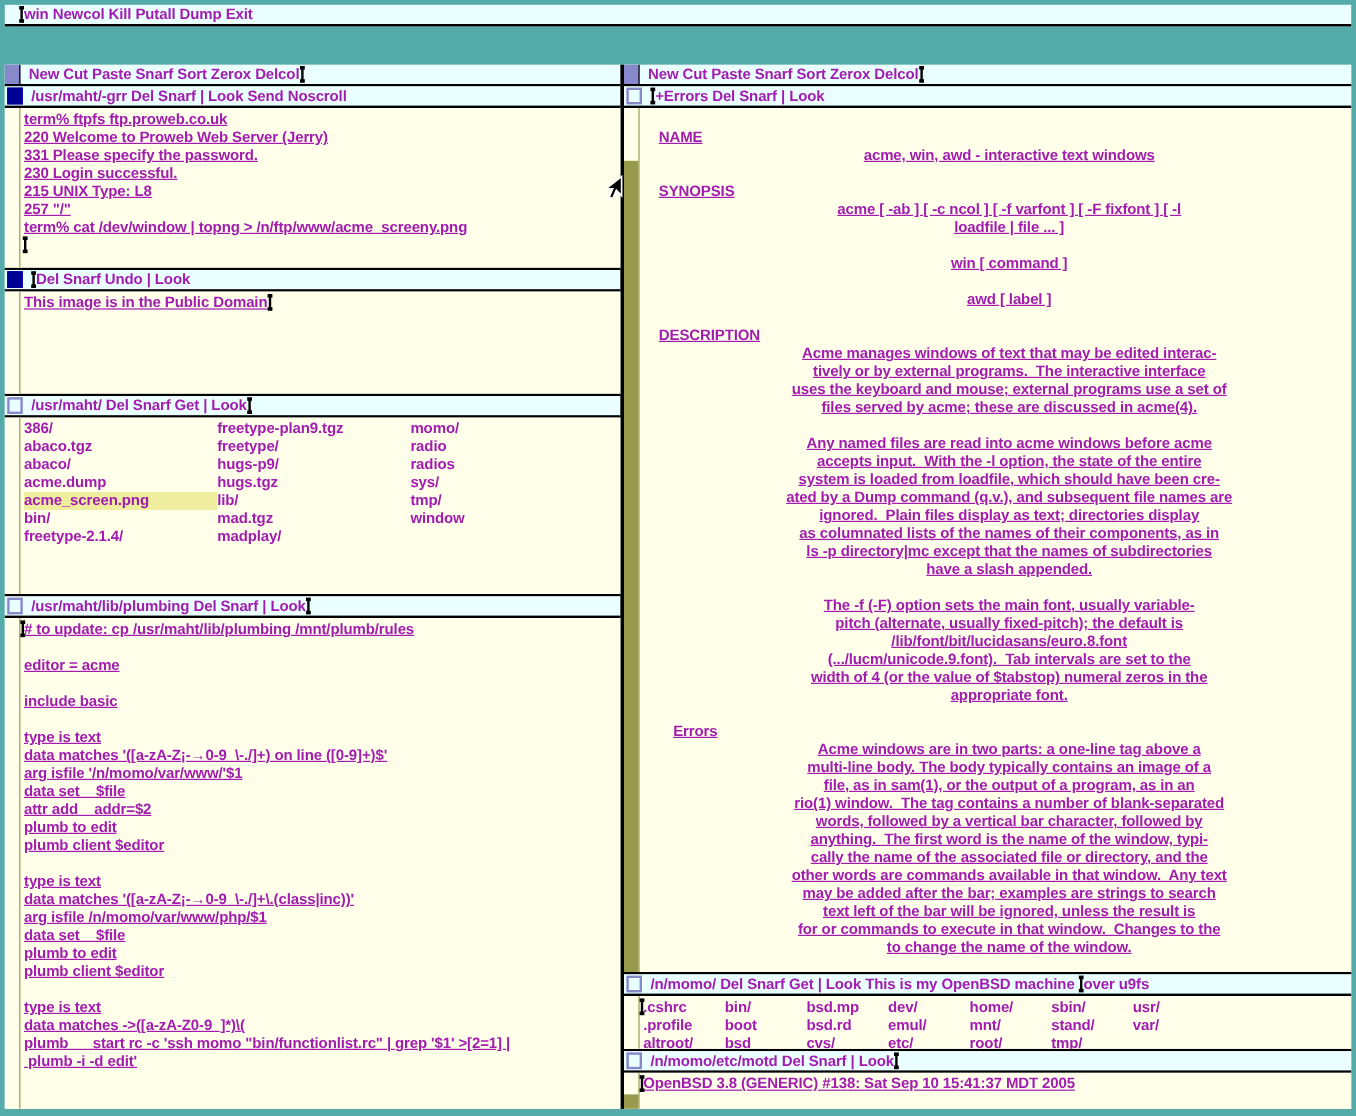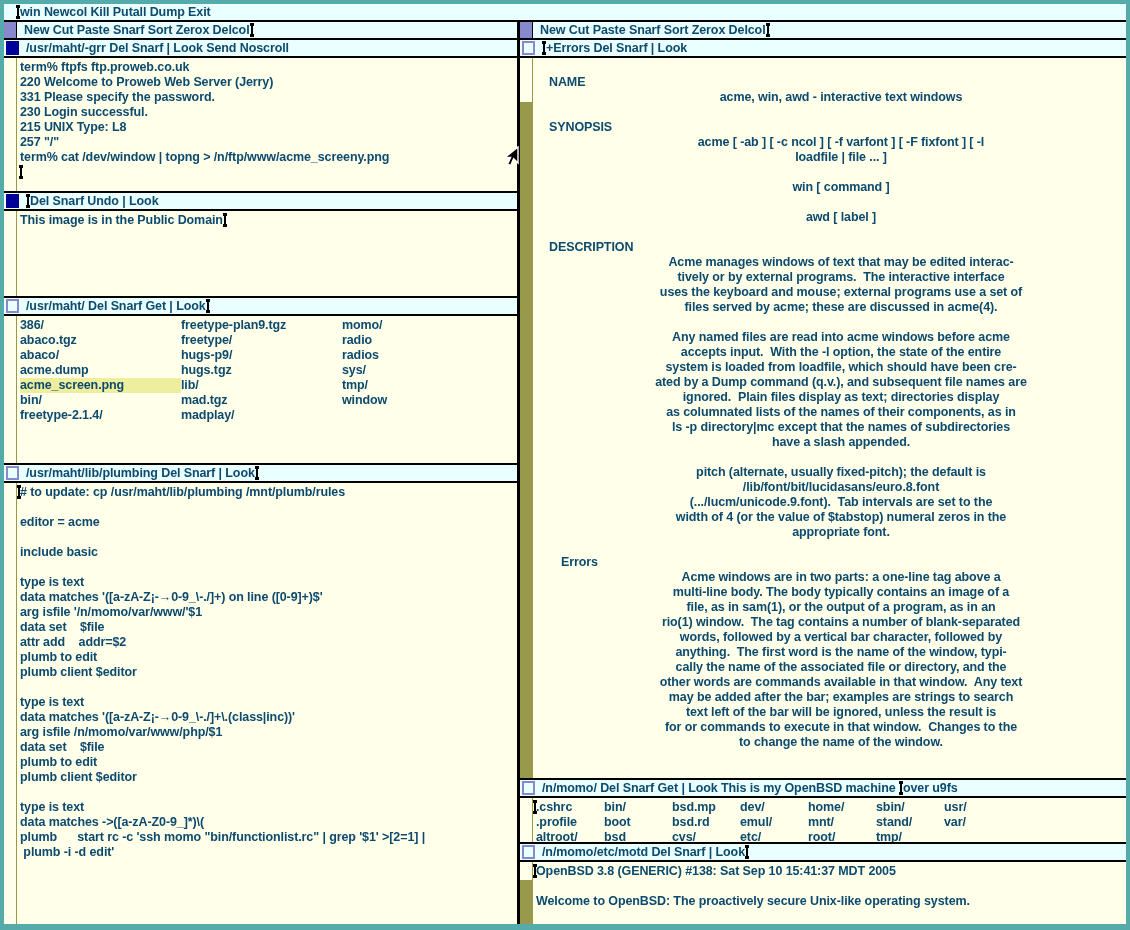--- a/index.html
+++ b/index.html
@@ -1,42 +1,42 @@
 <!DOCTYPE html>
 <html><head>
 <meta charset="utf-8">
 <style>
   html,body{margin:0;padding:0;background:#444;}
   .screen{
     position:relative;width:1130px;height:930px;box-sizing:border-box;
     background:#55AAAA;padding:4px 4px 6px 4px;
-    font-family:"Liberation Sans",sans-serif;font-weight:bold;color:#0c4a6e;
+    font-family:"Liberation Sans",sans-serif;font-weight:bold;color:#a21caf;
     font-size:12.5px;letter-spacing:-0.1px;overflow:hidden;
   }
   .inner{width:1122px;height:920px;display:flex;flex-direction:column;}
   .maintag{height:16px;flex:none;background:#EAFFFF;border-bottom:2px solid #000;
     display:flex;align-items:center;padding-left:12px;line-height:16px;white-space:pre;}
-  .cols{flex:1;display:flex;min-height:0;}
+  .cols{flex:1;display:flex;min-height:0;margin-top:32px;}
   .col{display:flex;flex-direction:column;background:#FFFFEA;min-height:0;}
   .col.left{width:513px;flex:none;}
   .col.right{flex:1;}
   .divider{width:3px;flex:none;background:#000;}
   .coltag{height:16px;flex:none;background:#EAFFFF;display:flex;align-items:center;line-height:16px;white-space:pre;}
   .colbox{width:13px;height:16px;flex:none;margin-right:7px;background:#8888CC;border-right:1px solid #000;box-sizing:border-box;}
   .win{border-top:2px solid #000;display:flex;flex-direction:column;min-height:0;}
   .win.fill{flex:1;}
   .tag{height:16px;flex:none;background:#EAFFFF;border-bottom:2px solid #000;
     display:flex;align-items:center;line-height:16px;white-space:pre;overflow:hidden;}
   .winbox{width:9px;height:10px;flex:none;margin:0 7px 0 2px;border:2px solid #8888CC;background:#EAFFFF;}
   .winbox.dirty{background:#000099;border-color:#000099;}
   .body{position:relative;background:#FFFFEA;overflow:hidden;}
   .body.fill{flex:1;}
   .sb{position:absolute;left:0;top:0;bottom:0;width:12px;background:#FFFFEA;border-right:1px solid #99994C;}
   .sbdark{position:absolute;left:0;width:12px;background:#99994C;}
-  .content{position:relative;padding:2px 16px 0 16px;}
+  .content{position:relative;padding:2px 16px 0 16px;text-decoration:underline;}
   .ln{white-space:pre;min-height:15px;line-height:15px;}
   .ln[data-ind="1"]{padding-left:13px;}
   .ln[data-ind="2"]{padding-left:25px;}
   .ln[data-ind="3"]{padding-left:36px;text-align:center;}
   .cell{display:inline-block;white-space:pre;}
   .w161 .cell{width:161px;}
   .w68 .cell{width:68px;}
   .cell.sel{background:#EEEE9E;}
   .caret{display:inline-block;position:relative;width:4px;height:12px;vertical-align:-2px;}
   .caret::before{content:"";position:absolute;left:1px;top:0;bottom:0;width:2px;background:#000;}
@@ -169,20 +169,21 @@
                 <div class="ln" data-ind="0"></div>
                 <div class="ln" data-ind="3">Any named files are read into acme windows before acme</div>
                 <div class="ln" data-ind="3">accepts input.  With the -l option, the state of the entire</div>
                 <div class="ln" data-ind="3">system is loaded from loadfile, which should have been cre-</div>
                 <div class="ln" data-ind="3">ated by a Dump command (q.v.), and subsequent file names are</div>
                 <div class="ln" data-ind="3">ignored.  Plain files display as text; directories display</div>
                 <div class="ln" data-ind="3">as columnated lists of the names of their components, as in</div>
                 <div class="ln" data-ind="3">ls -p directory|mc except that the names of subdirectories</div>
                 <div class="ln" data-ind="3">have a slash appended.</div>
                 <div class="ln" data-ind="0"></div>
+                <div class="ln" data-ind="3">The -f (-F) option sets the main font, usually variable-</div>
                 <div class="ln" data-ind="3">pitch (alternate, usually fixed-pitch); the default is</div>
                 <div class="ln" data-ind="3">/lib/font/bit/lucidasans/euro.8.font</div>
                 <div class="ln" data-ind="3">(.../lucm/unicode.9.font).  Tab intervals are set to the</div>
                 <div class="ln" data-ind="3">width of 4 (or the value of $tabstop) numeral zeros in the</div>
                 <div class="ln" data-ind="3">appropriate font.</div>
                 <div class="ln" data-ind="0"></div>
                 <div class="ln" data-ind="2">Errors</div>
                 <div class="ln" data-ind="3">Acme windows are in two parts: a one-line tag above a</div>
                 <div class="ln" data-ind="3">multi-line body. The body typically contains an image of a</div>
                 <div class="ln" data-ind="3">file, as in sam(1), or the output of a program, as in an</div>

